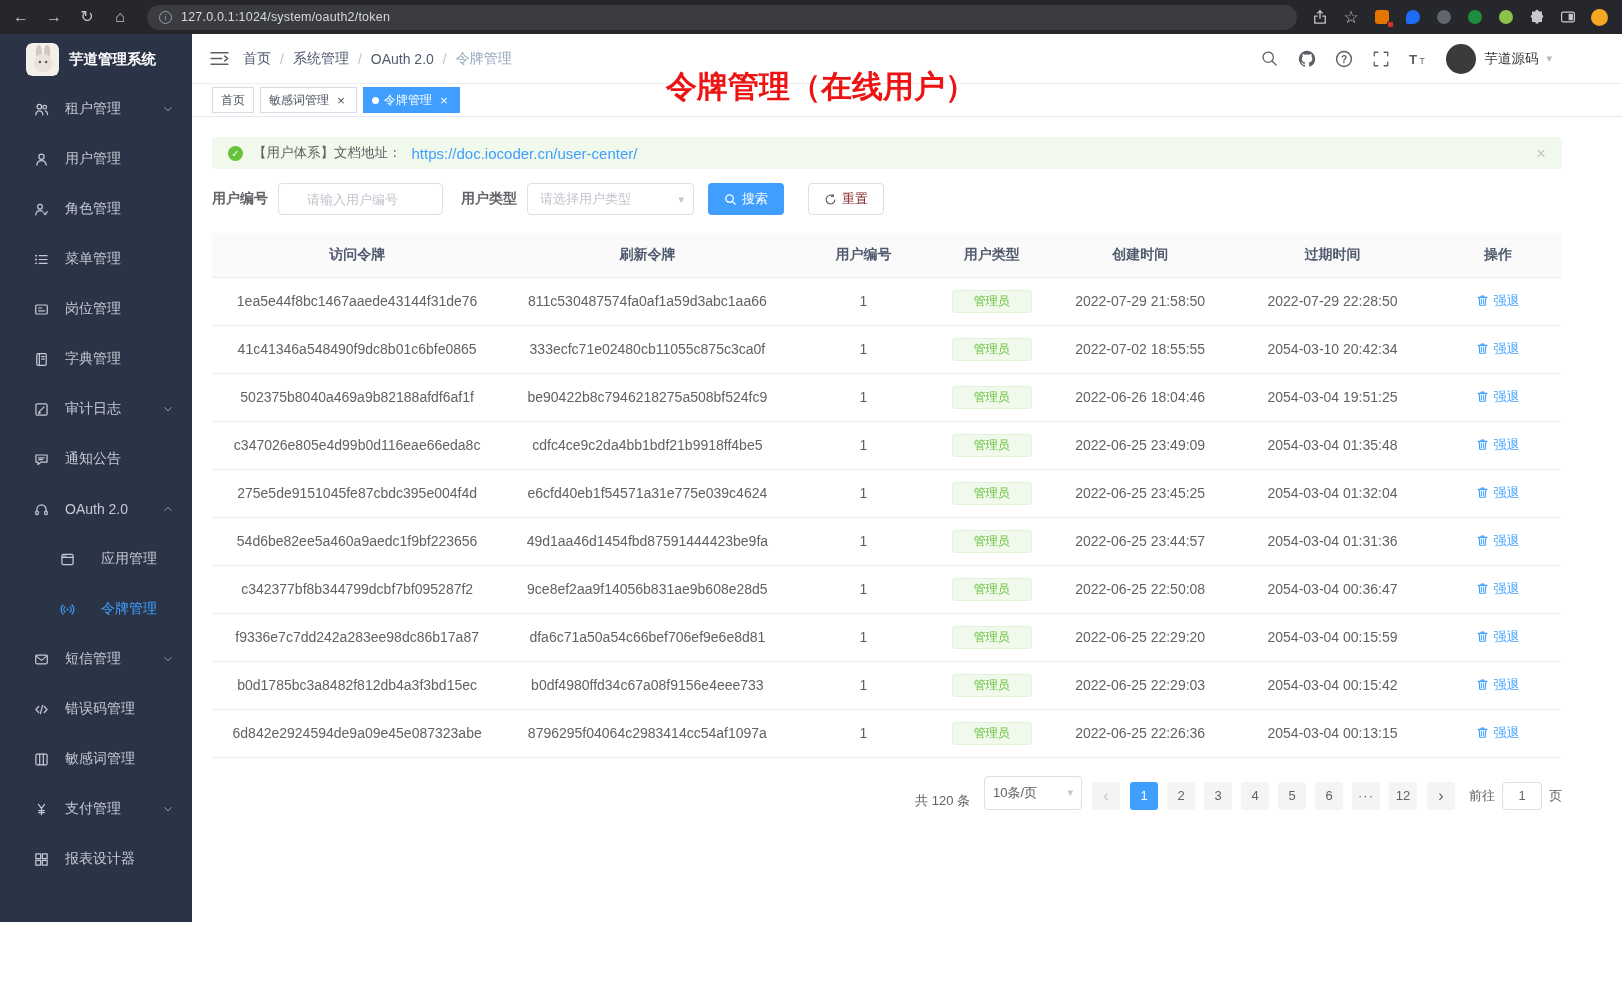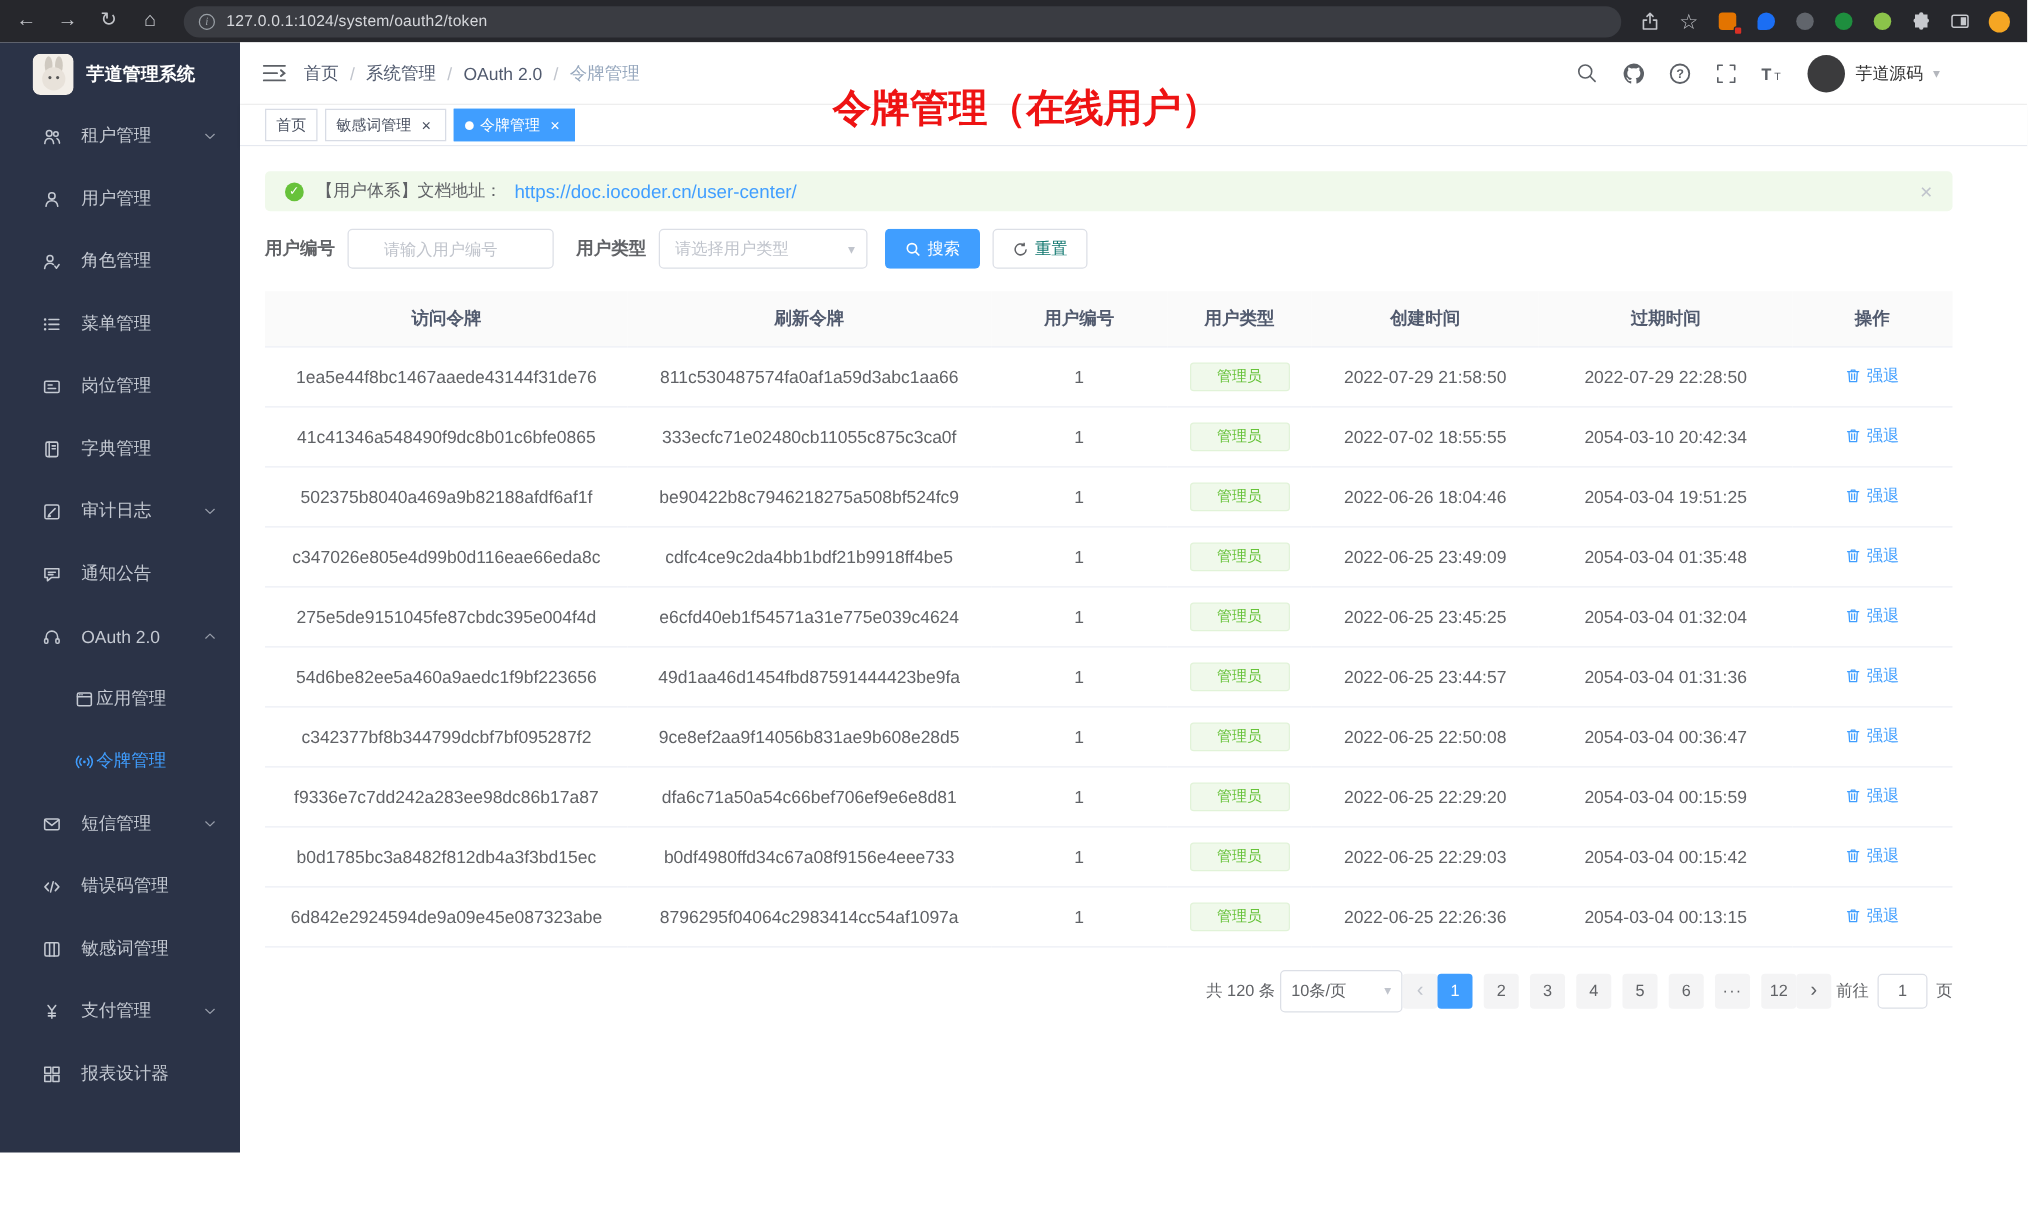--- a/index.html
+++ b/index.html
@@ -26,21 +26,21 @@
 .logo-img{width:33px;height:33px;border-radius:6px;overflow:hidden;flex-shrink:0}
 .logo-img svg{display:block;width:100%;height:100%}
 .logo-title{color:#fff;font-size:14.5px;font-weight:bold;white-space:nowrap}
 .side-menu{flex:1}
 .side-item{height:50px;display:flex;align-items:center;padding:0 18px 0 34px;gap:16px;color:#c4c9d2;font-size:14px;cursor:pointer}
 .side-item .s-icon{width:15px;height:15px;flex-shrink:0;display:flex}
 .side-item .s-icon svg{width:100%;height:100%}
 .side-item .s-label{flex:1;white-space:nowrap}
 .side-item .s-chev{width:12px;height:12px;opacity:.7;display:flex}
 .side-item .s-chev svg{width:100%;height:100%}
-.side-item.sub{padding-left:60px;gap:2px}
+.side-item.sub{padding-left:60px;gap:26px}
 .side-item.active{color:#409eff}
 
 .main{flex:1;display:flex;flex-direction:column;min-width:0;background:#fff}
 
 
 .app-header{height:50px;display:flex;align-items:center;padding:0 70px 0 18px;border-bottom:1px solid #f2f2f2;background:#fff}
 .hamburger{width:19px;height:17px;color:#5c6066;margin-right:14px;cursor:pointer;flex-shrink:0}
 .hamburger svg{width:100%;height:100%}
 .breadcrumb{display:flex;align-items:center;gap:9px;font-size:14px;color:#515a6e;white-space:nowrap}
 .breadcrumb .sep{color:#c0c4cc}
@@ -70,33 +70,33 @@
 
 .filter-row{display:flex;align-items:center;margin-top:14px}
 .f-label{font-size:14px;font-weight:bold;color:#606266;margin-right:10px;white-space:nowrap}
 .f-label.g2{margin-left:18px}
 .f-input{width:165px;height:32px;border:1px solid #dcdfe6;border-radius:4px;padding:0 28px;font-size:13px;color:#606266;outline:none}
 .f-input::placeholder{color:#c0c4cc}
 .f-select{width:167px;height:32px;border:1px solid #dcdfe6;border-radius:4px;padding:0 9px 0 12px;font-size:13px;color:#c0c4cc;display:inline-flex;align-items:center;justify-content:space-between;cursor:pointer;background:#fff}
 .sel-caret{color:#c0c4cc;font-size:11px}
 .btn{height:32px;border-radius:4px;font-size:13px;display:inline-flex;align-items:center;gap:5px;padding:0 15px;cursor:pointer;border:1px solid transparent;font-family:inherit}
 .btn-primary{background:#409eff;color:#fff;margin-left:14px}
-.btn-plain{background:#fff;border-color:#dcdfe6;color:#0f766e;margin-left:10px}
+.btn-plain{background:#fff;border-color:#dcdfe6;color:#7f1d1d;margin-left:24px}
 .btn-ic{width:13px;height:13px;display:inline-flex}
 .btn-ic svg{width:100%;height:100%}
 
 .token-table{width:100%;border-collapse:collapse;margin-top:18px;font-size:14px;color:#606266;table-layout:fixed}
 .token-table thead th{height:44px;background:#fafafa;color:#515a6e;font-weight:bold;border-bottom:1px solid #ebeef5;text-align:center;font-size:14px}
 .token-table tbody td{height:48px;border-bottom:1px solid #ebeef5;text-align:center;white-space:nowrap;overflow:hidden}
 .tag-success{display:inline-block;padding:1px 21px;background:#f0f9eb;border:1px solid #e1f3d8;color:#67c23a;border-radius:3px;font-size:12px;line-height:19px}
 .force-logout{color:#409eff;font-size:13px;display:inline-flex;align-items:center;gap:4px;cursor:pointer;text-decoration:none}
 .tr-ic{width:13px;height:13px;display:inline-flex}
 .tr-ic svg{width:100%;height:100%}
 
-.pagination{display:flex;align-items:center;justify-content:flex-end;margin-top:18px;font-size:13px;color:#606266}
+.pagination{display:flex;align-items:flex-end;justify-content:flex-end;gap:10px;margin-top:18px;font-size:13px;color:#606266}
 .total{margin-right:4px}
 .page-size{width:98px;height:28px;border:1px solid #dcdfe6;border-radius:4px;display:inline-flex;align-items:center;justify-content:space-between;padding:16px 8px;cursor:pointer;background:#fff}
 .pager{display:inline-flex;align-items:center;gap:9px}
 .page-btn{min-width:28px;height:28px;background:#f4f4f5;border-radius:3px;display:inline-flex;align-items:center;justify-content:center;color:#606266;font-size:13px;cursor:pointer;padding:0 4px}
 .page-btn.active{background:#409eff;color:#fff}
 .page-btn.prev{color:#c0c4cc;font-size:16px}
 .page-btn.next{font-size:16px}
 .page-btn.more{letter-spacing:1px}
 .goto{display:inline-flex;align-items:center;gap:7px;margin-left:4px}
 .goto-input{width:40px;height:28px;border:1px solid #dcdfe6;border-radius:4px;text-align:center;font-size:13px;color:#606266;outline:none}

